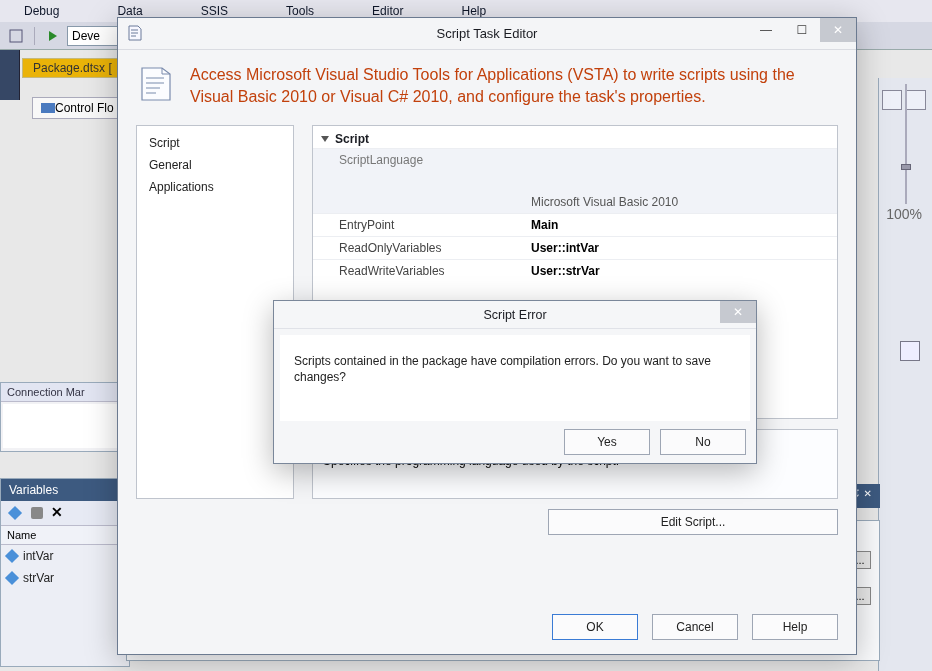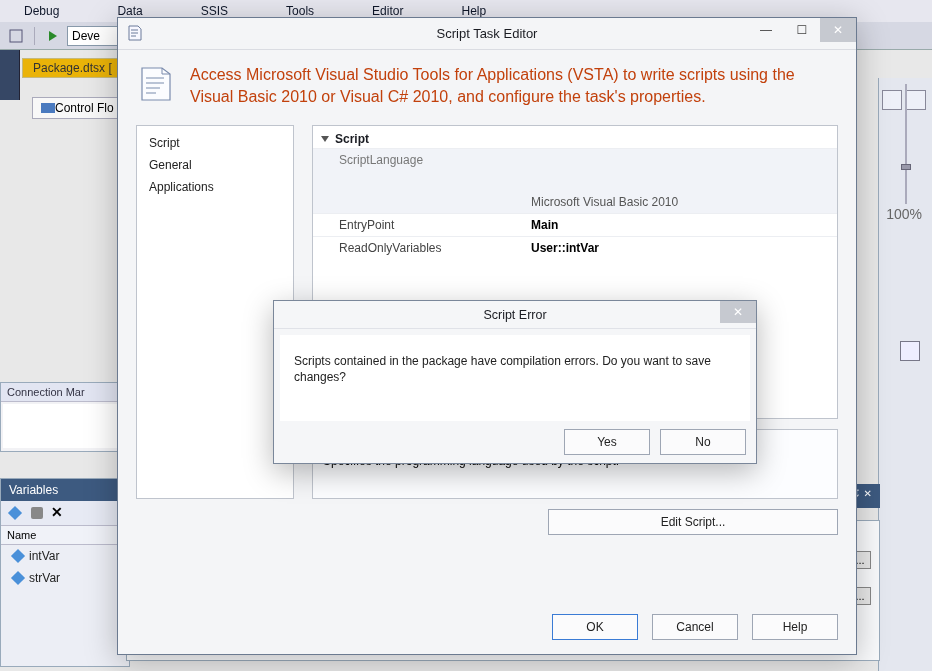--- a/index.html
+++ b/index.html
@@ -34,21 +34,21 @@
   .conn-panel .body { background:white; height:44px; margin:2px;}
 
   .vars-panel { position:absolute; left:0; top:478px; width:130px; bottom:4px; background:#eceef5; border:1px solid #9ab;}
   .vars-header{ background:#3d5a80; color:white; padding:4px 8px; font-size:12px; display:flex; justify-content:space-between; align-items:center;}
   .vars-tbar { background:#e7eaf4; border-bottom:1px solid #bbc; padding:4px 6px; display:flex; align-items:center; gap:6px;}
   .vars-tbar .tb-icn{ width:16px; height:16px;}
   .icn-diamond{ background:#4a90d9; transform:rotate(45deg); width:10px; height:10px; margin:3px;}
   .icn-grey{ background:#888; width:12px; height:12px; margin:2px; border-radius:2px;}
   .icn-x{ color:#000; font-weight:bold; font-size:14px; line-height:14px;}
   .vars-colhdr{ background:#f0f2f8; border-bottom:1px solid #bbc; padding:3px 6px; font-size:11px;}
-  .vars-row{ display:flex; align-items:center; gap:6px; padding:4px 12px; font-size:12px; color:#222;}
+  .vars-row{ display:flex; align-items:center; gap:6px; padding:4px 6px; font-size:12px; color:#222;}
   .vars-row .diamond{ width:10px; height:10px; background:#4a90d9; transform:rotate(45deg);}
 
   
   .bg-band { position:absolute; top:484px; left:126px; right:52px; height:24px; background:#3d5a80;}
   .bg-band .pin { float:right; color:white; font-size:10px; margin:4px 8px 0 0;}
   .bg-light { position:absolute; top:520px; left:126px; right:52px; bottom:10px; background:#f9fafc; border:1px solid #9ab;}
   .dots-btn { width:22px; height:18px; border:1px solid #888; background:#e8e8e8; text-align:center; font-size:11px; line-height:16px;}
 
   
   .editor-window {
@@ -231,20 +231,24 @@
           <div class="v">Microsoft Visual Basic 2010</div>
         </div>
         <div class="pg-row">
           <div class="k">EntryPoint</div>
           <div class="v">Main</div>
         </div>
         <div class="pg-row">
           <div class="k">ReadOnlyVariables</div>
           <div class="v">User::intVar</div>
         </div>
+        <div class="pg-row">
+          <div class="k">ReadWriteVariables</div>
+          <div class="v">User::strVar</div>
+        </div>
       </div>
       <div class="propdesc">
         <div class="pd-title">ScriptLanguage</div>
         <div>Specifies the programming language used by the script.</div>
       </div>
     </div>
   </div>
 
   <div class="edit-script-row">
     <button class="btn wide">Edit Script...</button>

